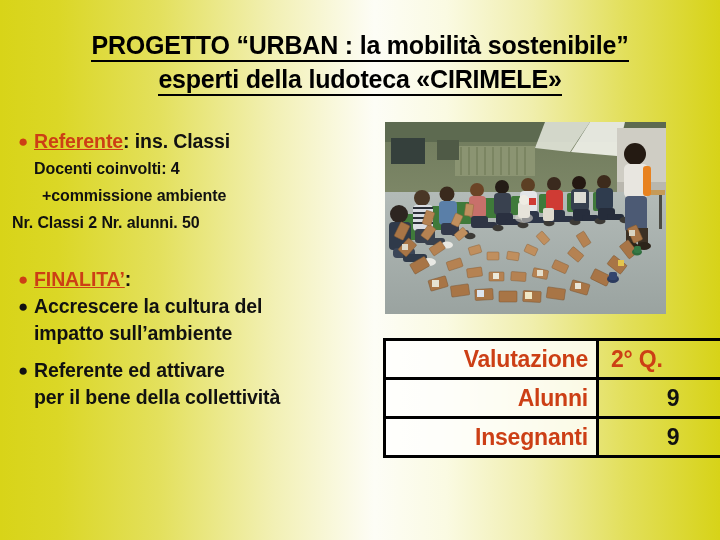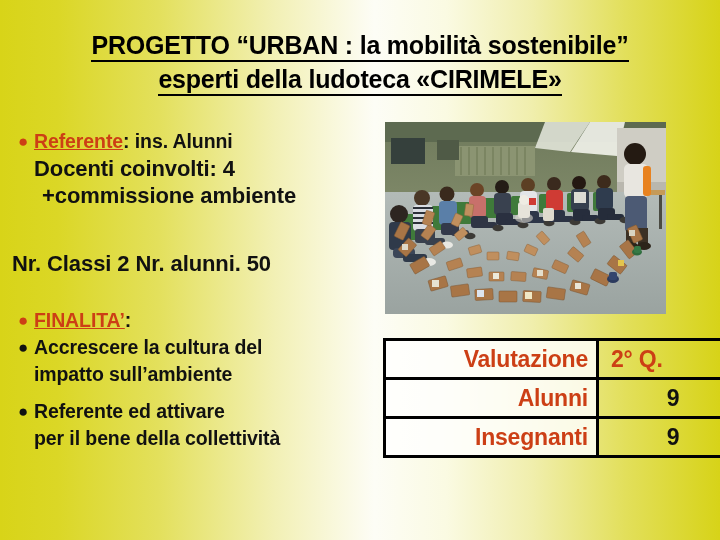--- a/index.html
+++ b/index.html
@@ -77,24 +77,24 @@
     font-size: 17px;
     line-height: 27px;
   }
   .bul.orange { color: #cc3f15; }
   .bul.black  { color: #111111; }
 
   .txt { flex: 1 1 auto; }
   .accent { color: #cc3f15; text-decoration: underline; }
 
   .indent-1 { padding-left: 22px; }
-  .indent-0 { padding-left: 0px; margin-top: 41px; }
+  .indent-0 { padding-left: 0px; }
 
   .line-plain {
-    font-size: 22px;
+    font-size: 16px;
     font-weight: bold;
     color: #111111;
     line-height: 27px;
     letter-spacing: -0.1px;
   }
 
   .gap-sm { height: 10px; }
   .gap-md { height: 30px; }
 
   #finalita-block { margin-top: 0px; }
@@ -151,21 +151,21 @@
   <div id="title-block">
     <div class="title-line"><span class="u">PROGETTO “URBAN : la mobilità sostenibile”</span></div>
     <div class="title-line"><span class="u">esperti della ludoteca «CIRIMELE»</span></div>
   </div>
 
   <div id="left-col">
 
     <div class="blk">
       <div class="row">
         <div class="bul orange">●</div>
-        <div class="txt"><span class="accent">Referente</span><span>: ins. Alunni</span></div>
+        <div class="txt"><span class="accent">Referente</span><span>: ins. Classi</span></div>
       </div>
       <div class="line-plain indent-1">Docenti coinvolti: 4</div>
       <div class="line-plain" style="padding-left:30px;">+commissione ambiente</div>
       <div class="line-plain indent-0">Nr. Classi 2    Nr. alunni. 50</div>
     </div>
 
     <div class="gap-md"></div>
 
     <div class="blk" id="finalita-block">
       <div class="row">

